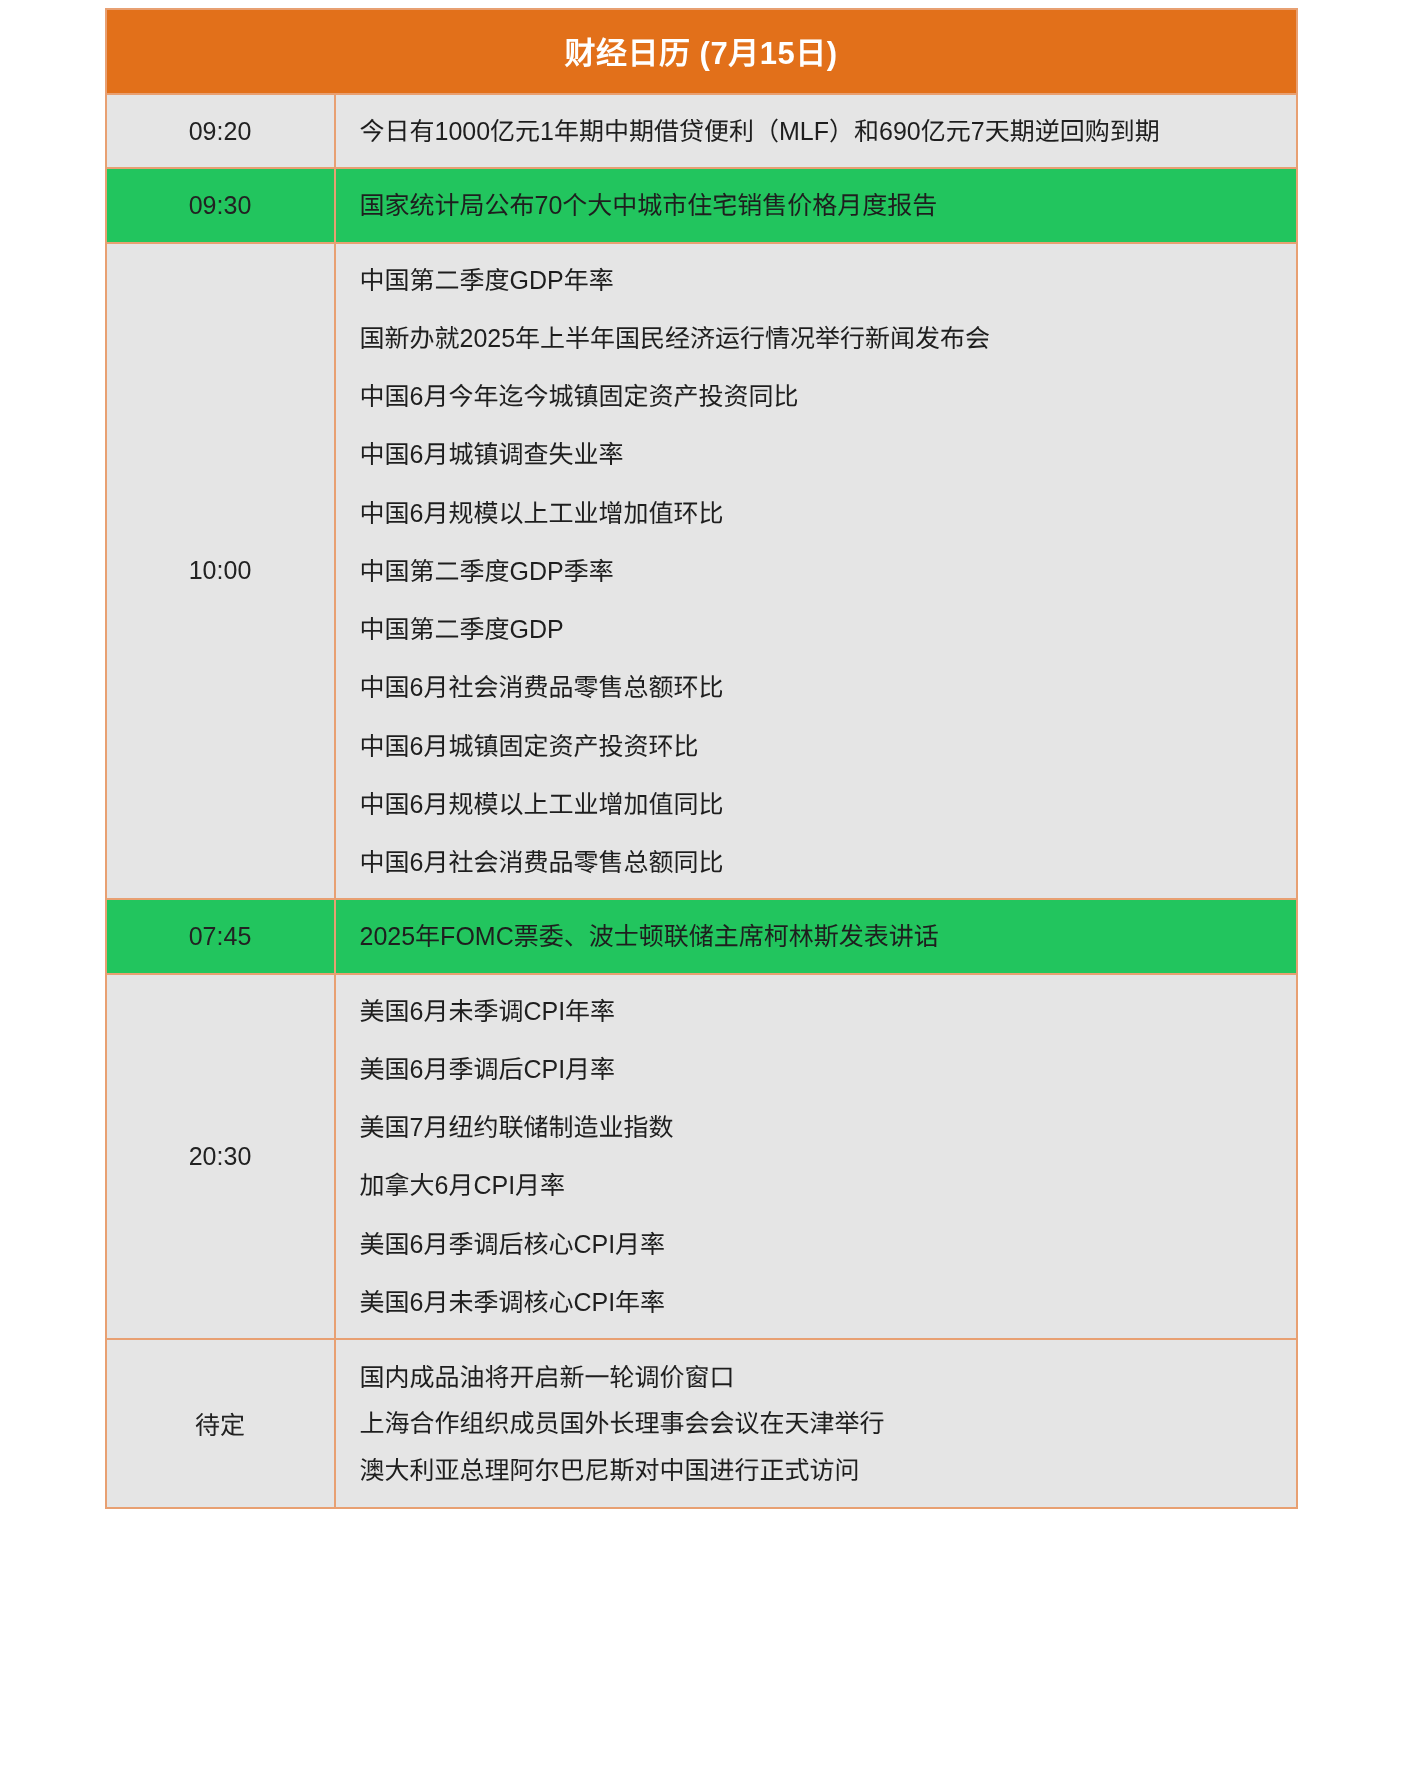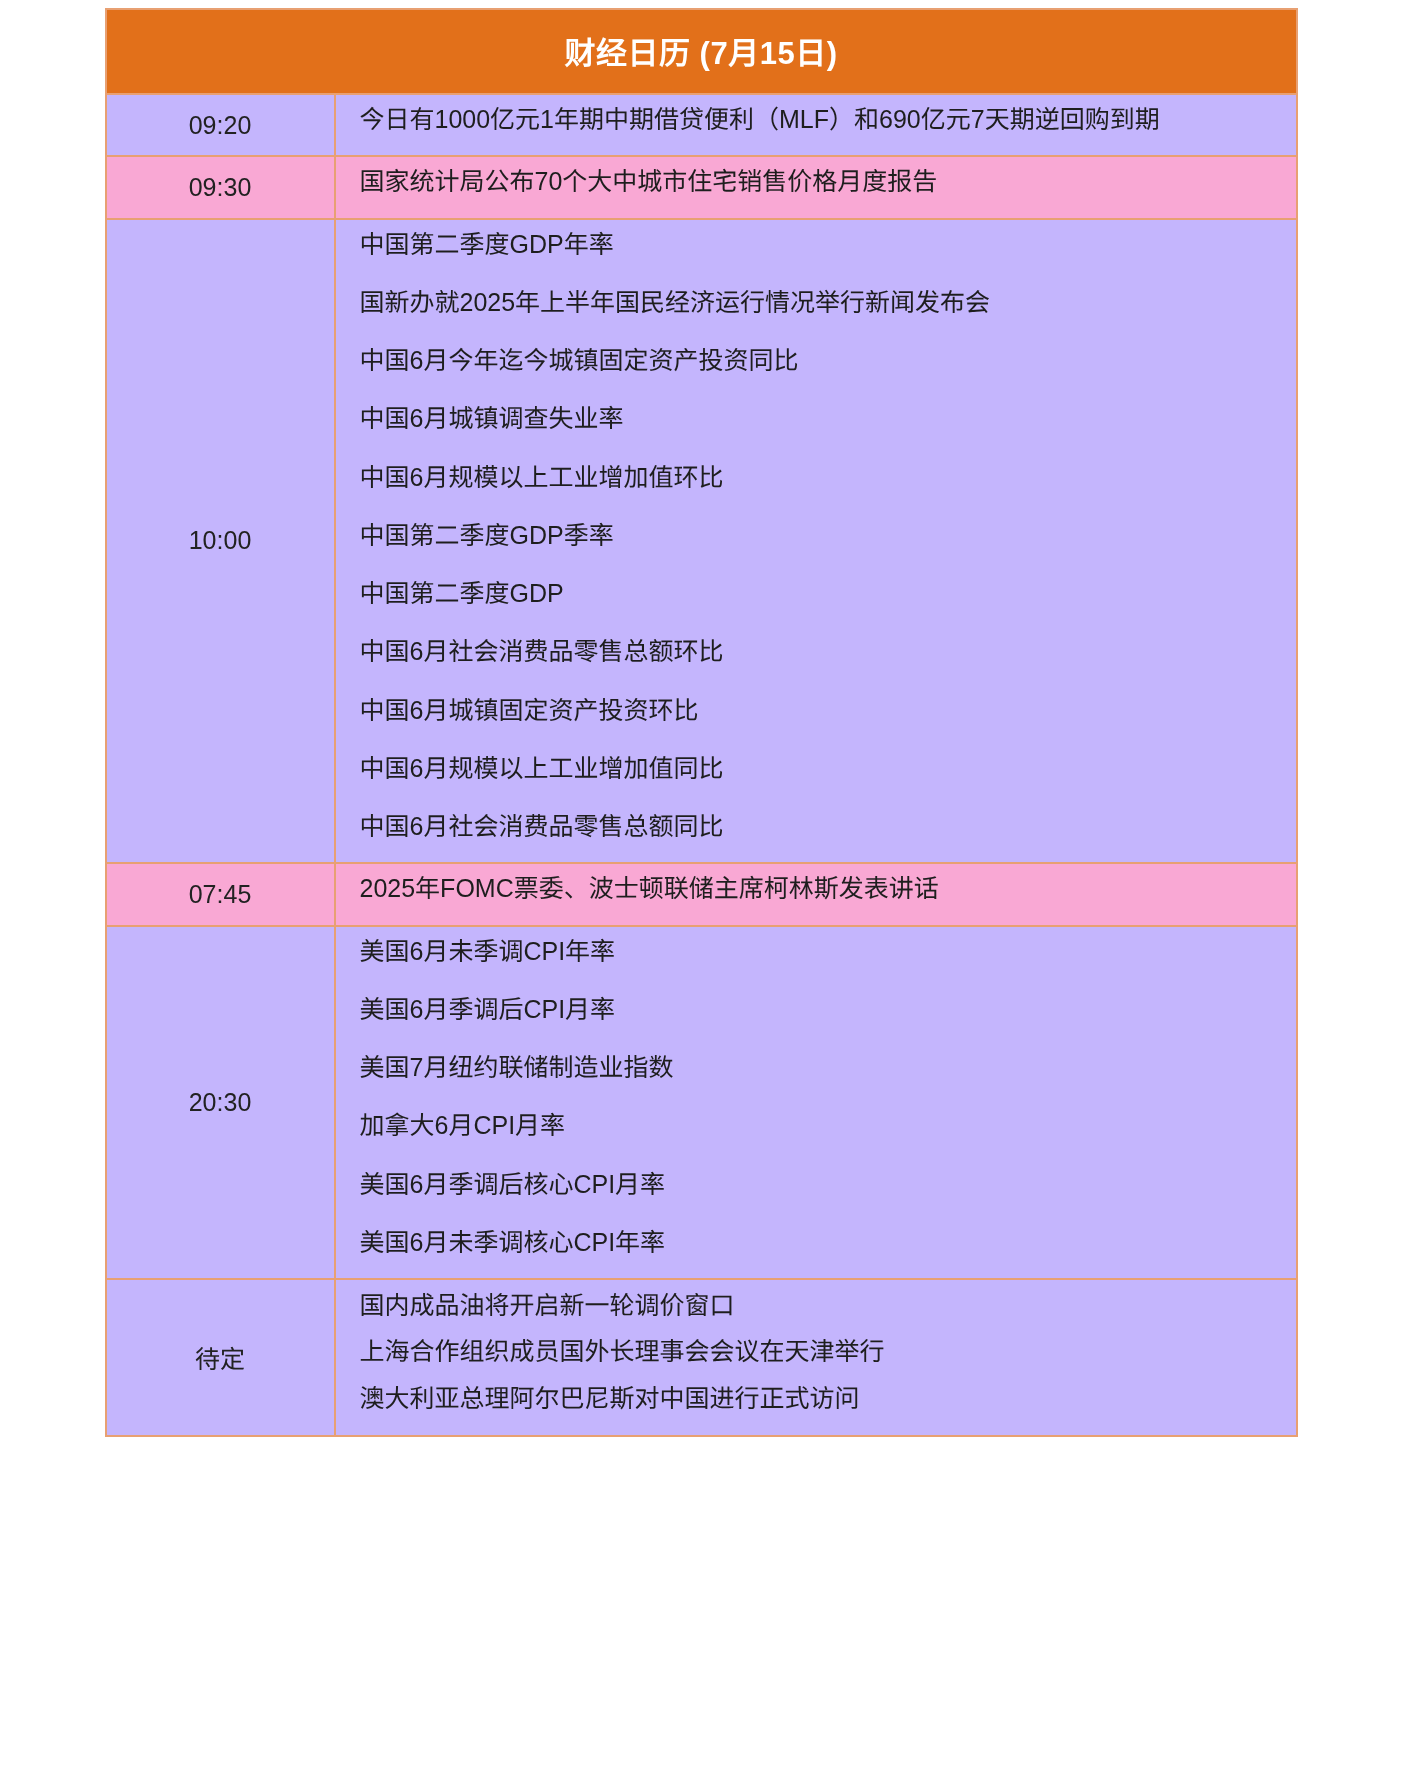--- a/index.html
+++ b/index.html
@@ -50,28 +50,28 @@
   td.time-cell {
     text-align: center;
     font-size: 25px;
     color: #222222;
     padding: 14px 6px;
     border-right: 2px solid #e8a072;
   }
   td.event-cell {
     font-size: 25px;
     color: #1e1e1e;
-    padding: 2px 20px 14px 24px;
+    padding: 14px 20px 14px 24px;
     line-height: 1.45;
   }
   tr.shaded td {
-    background: #f9a8d4;
+    background: #22c55e;
   }
   tr.plain td {
-    background: #c4b5fd;
+    background: #e5e5e5;
   }
   .event-line {
     padding: 11px 0;
   }
   .event-line.single {
     padding: 0;
   }
   .event-list .event-line:first-child { padding-top: 4px; }
   .event-list .event-line:last-child { padding-bottom: 4px; }
   .event-cell.tight .event-line { padding: 5px 0; }

